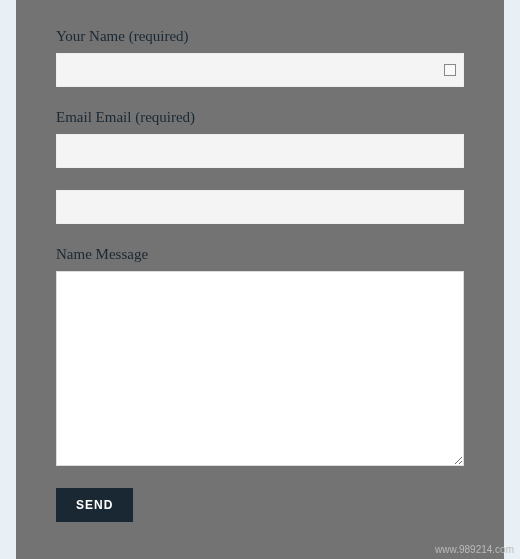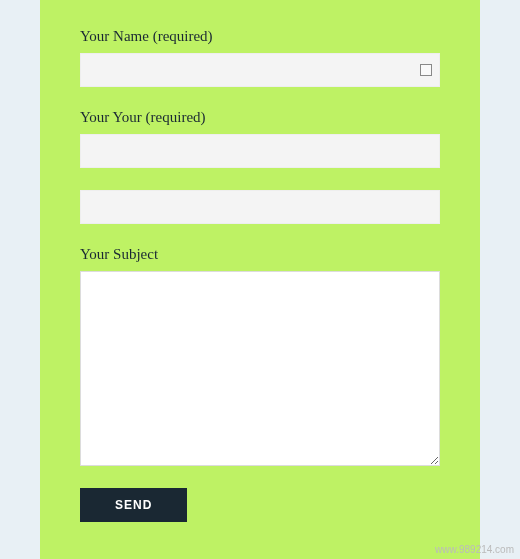--- a/index.html
+++ b/index.html
@@ -9,22 +9,22 @@
     }
     body {
       font-family: Georgia, 'Times New Roman', serif;
       background: #e8f0f5;
       width: 520px;
       height: 559px;
       overflow: hidden;
       position: relative;
     }
     .card {
-      background: #bef264;
-      margin: 0 40px;
+      background: #737373;
+      margin: 0 16px;
       padding: 28px 40px 20px 40px;
       height: 100%;
     }
     .form-group {
       margin-bottom: 22px;
     }
     .form-label {
       display: block;
       color: #1a2833;
       font-size: 15px;
@@ -65,21 +65,21 @@
       border: 1px solid #dcdcdc;
       padding: 8px 10px;
       font-size: 14px;
       font-family: Arial, sans-serif;
       resize: both;
     }
     .send-btn {
       background: #1a2833;
       color: #ffffff;
       border: none;
-      padding: 10px 35px;
+      padding: 10px 20px;
       font-size: 12px;
       font-weight: bold;
       letter-spacing: 1px;
       font-family: Arial, sans-serif;
       cursor: pointer;
     }
     .watermark {
       position: absolute;
       bottom: 4px;
       right: 6px;
@@ -99,30 +99,30 @@
 
     <div class="form-group">
       <label class="form-label">Your Name (required)</label>
       <div class="name-wrap">
         <input type="text" class="form-input" value="" style="">
         <span class="autofill-icon"></span>
       </div>
     </div>
 
     <div class="form-group">
-      <label class="form-label">Your Your (required)</label>
+      <label class="form-label">Email Email (required)</label>
       <input type="text" class="form-input" value="" style="">
     </div>
 
     <div class="form-group">
       <input type="text" class="form-input" value="" style="">
     </div>
 
     <div class="form-group message-group">
-      <label class="form-label">Your Subject</label>
+      <label class="form-label">Name Message</label>
       <textarea class="form-textarea" style=""></textarea>
     </div>
 
     <button type="button" class="send-btn">SEND</button>
 
   </form>
 </div>
 
 <div class="watermark">www.989214.com</div>
 

